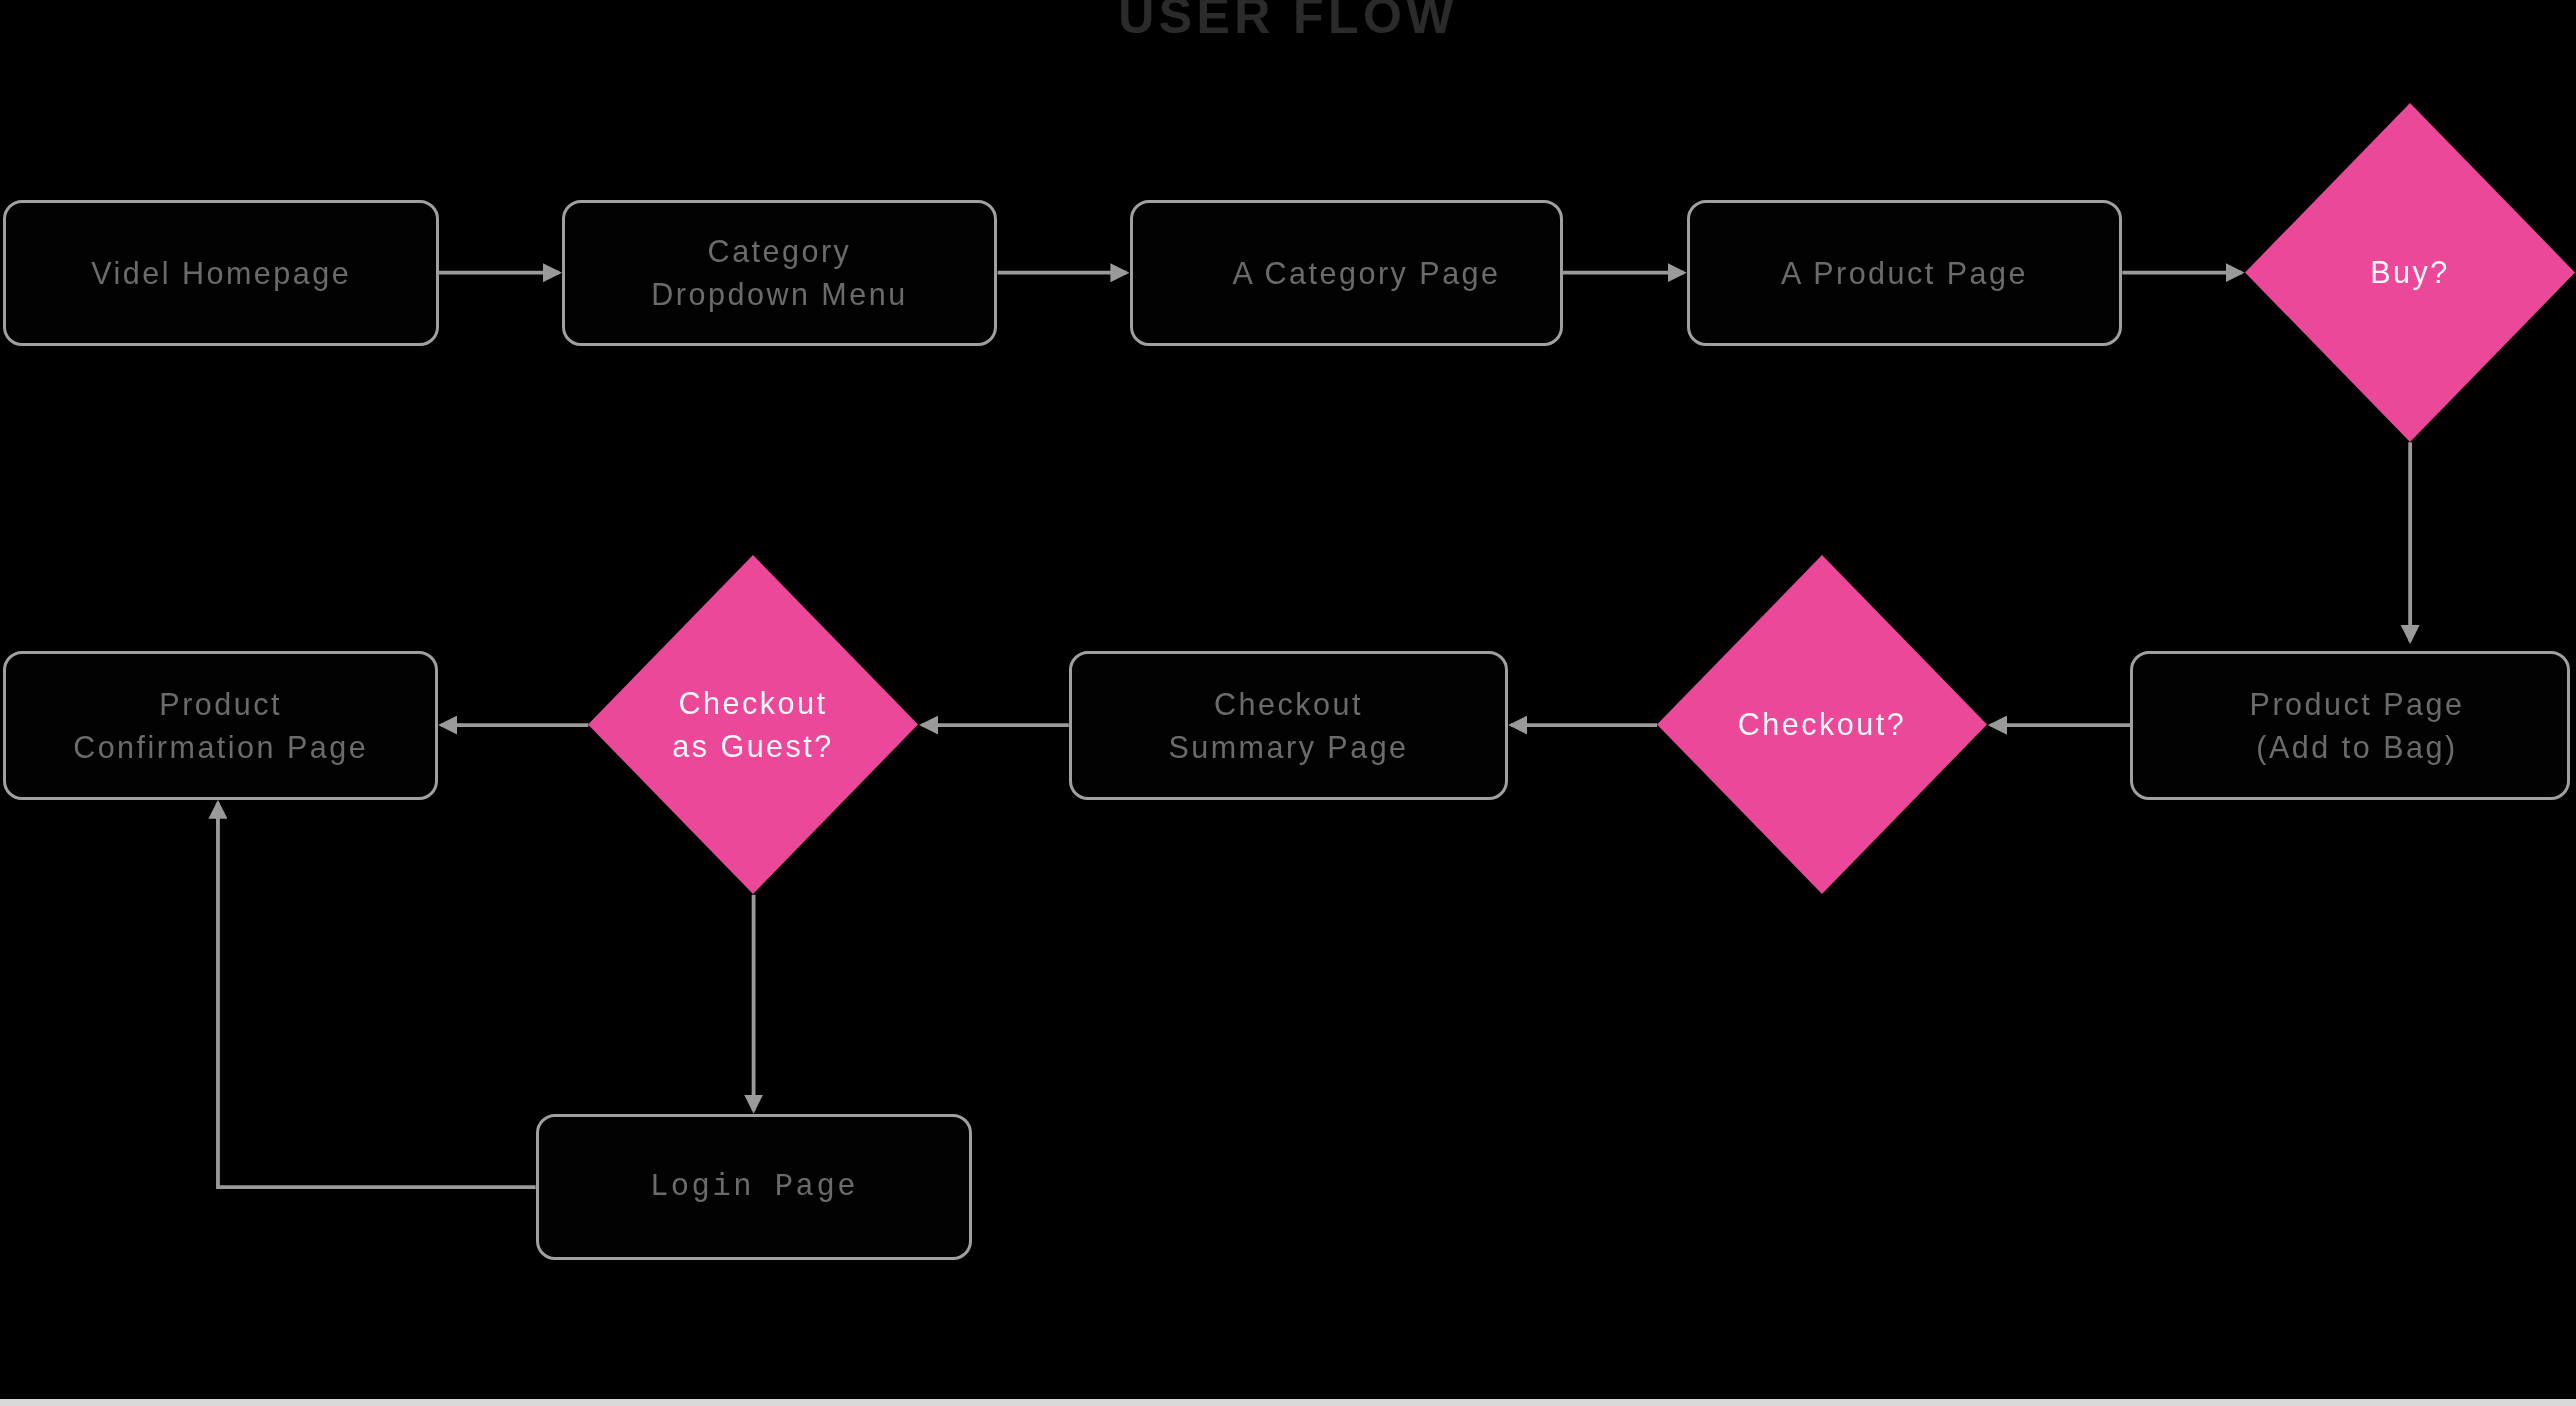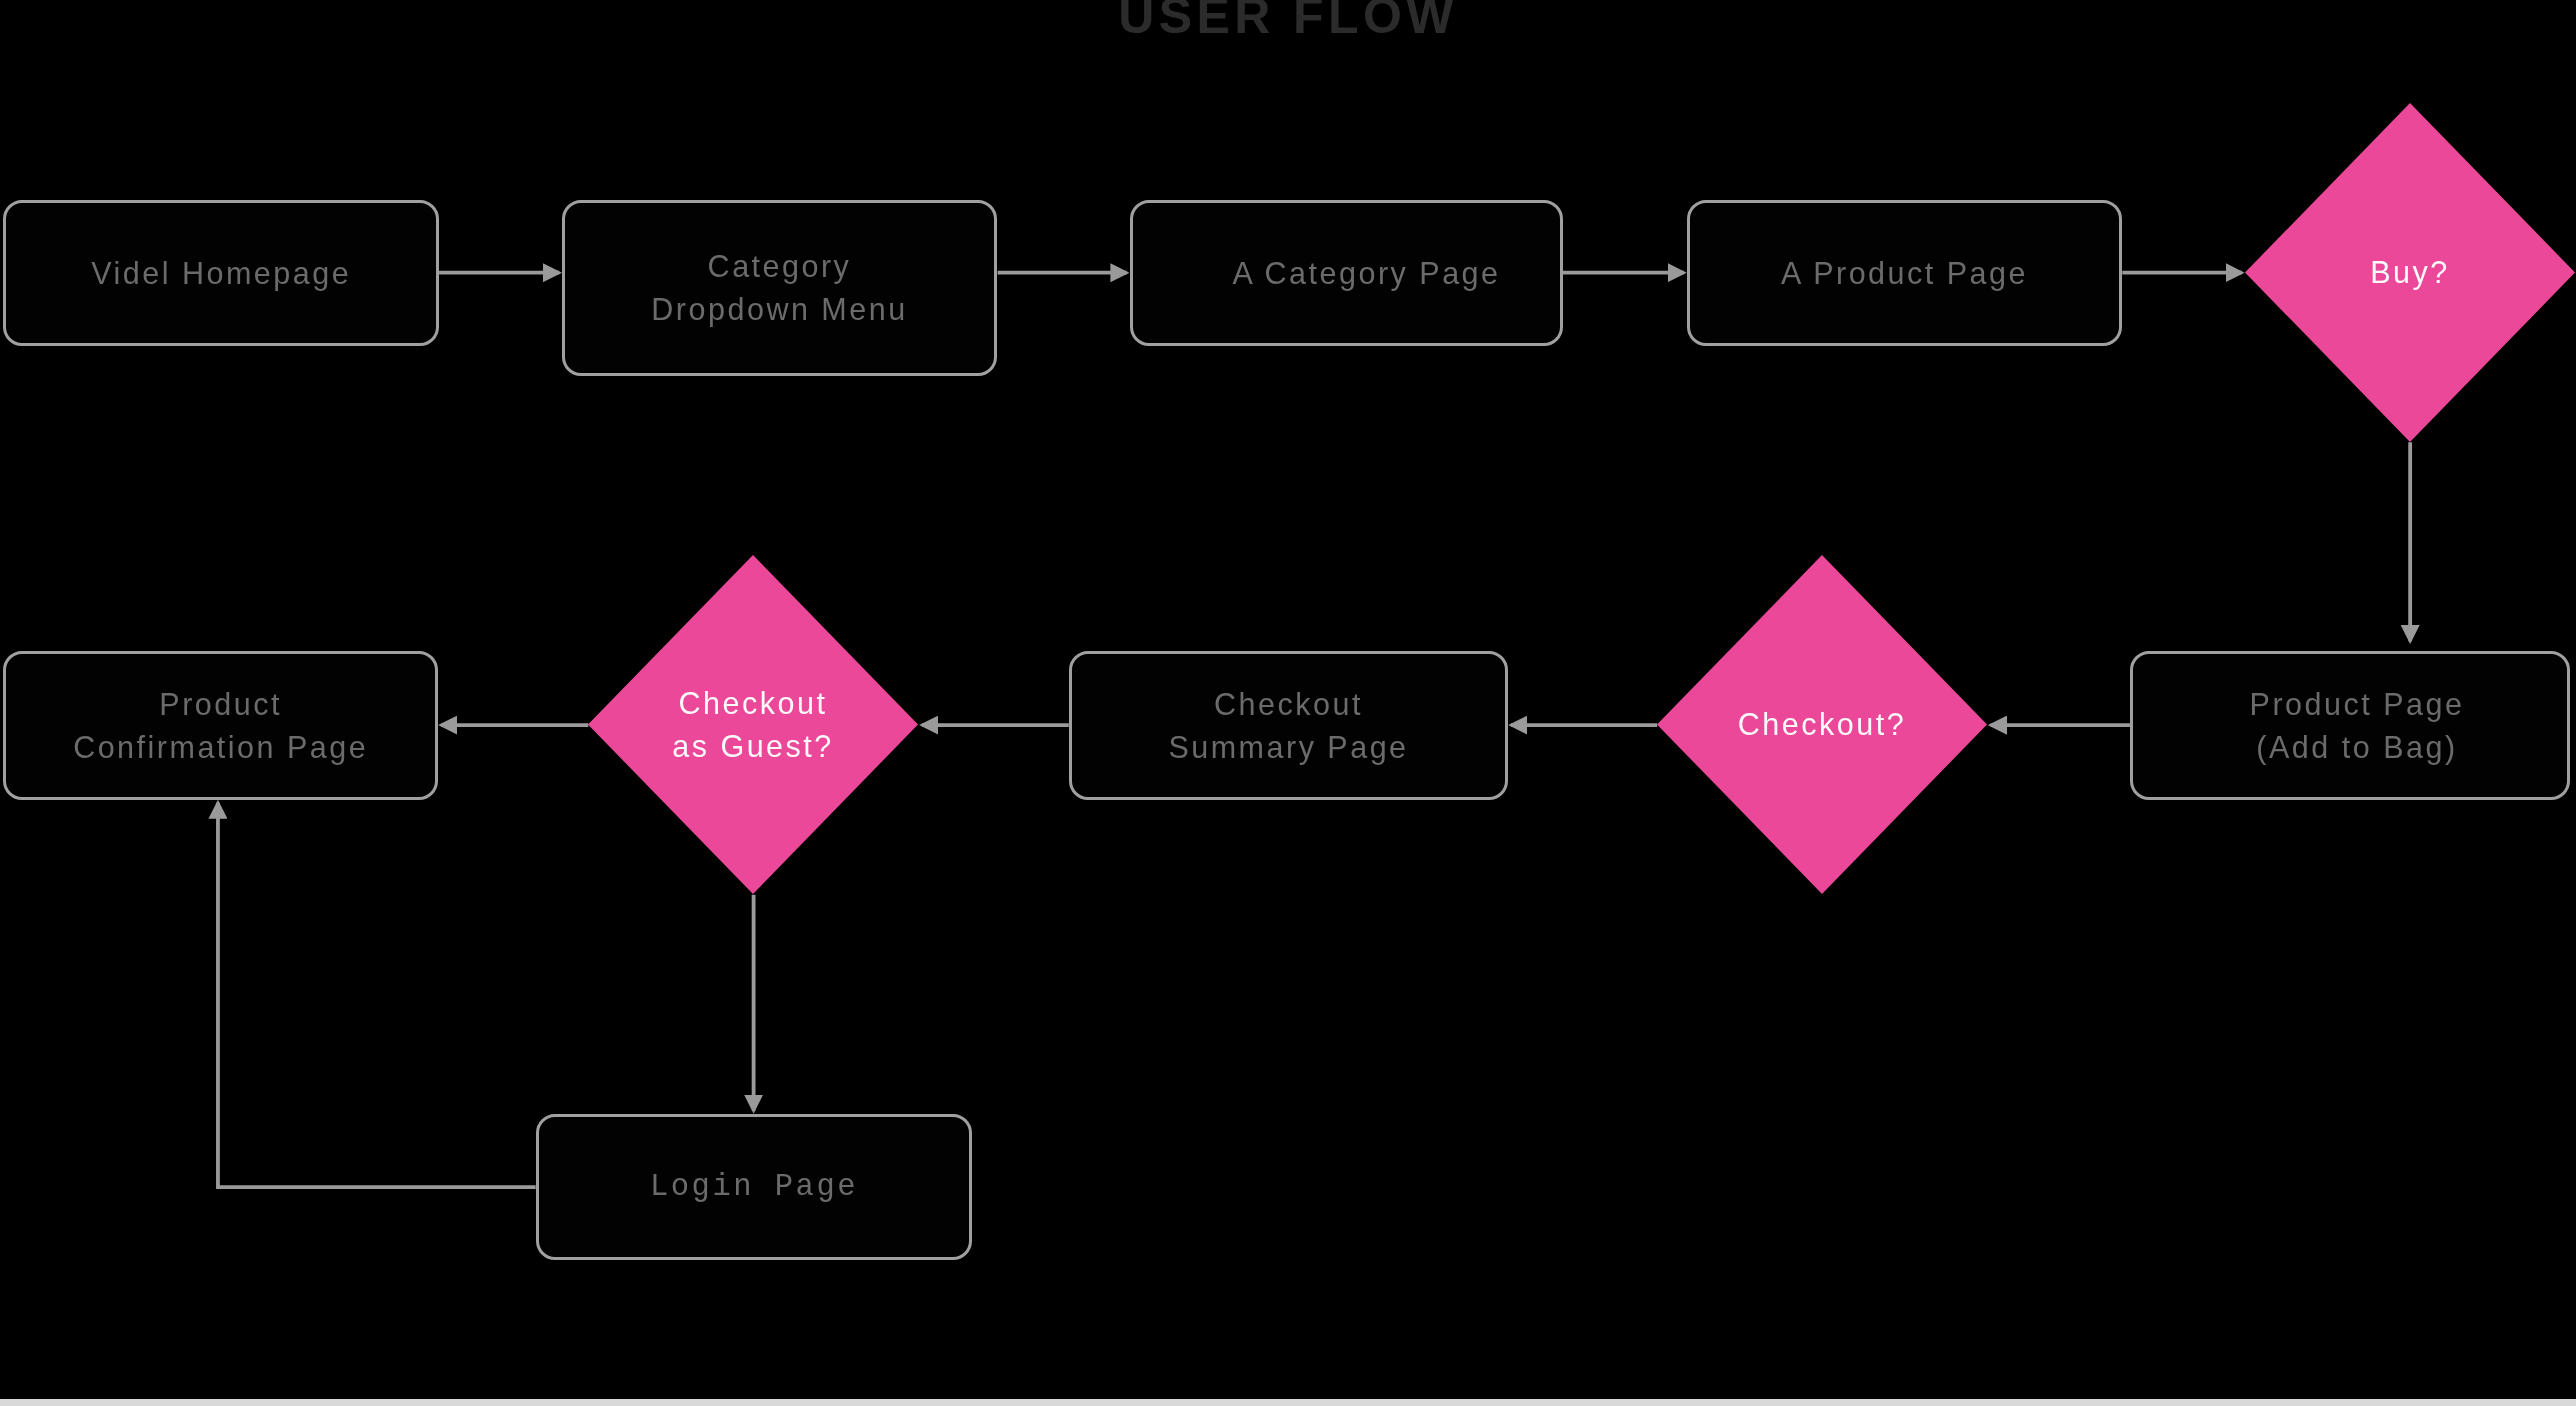--- a/index.html
+++ b/index.html
@@ -49,21 +49,21 @@
   }
   .decision {
     width: 330px;
     height: 339px;
     background: #ec4899;
     clip-path: polygon(50% 0, 100% 50%, 50% 100%, 0 50%);
     color: #fafafa;
   }
   
   #n-videl-homepage            { left: 3.2px;    top: 200px;  width: 436px; height: 146px; }
-  #n-category-dropdown-menu    { left: 562px;  top: 200px;  width: 435px; height: 176px; text-align: center; }
+  #n-category-dropdown-menu    { left: 562px;  top: 200px;  width: 435px; height: 146px; text-align: center; }
   #n-a-category-page           { left: 1130px; top: 200px;  width: 433px; height: 146px; padding-left: 40px; }
   #n-a-product-page            { left: 1687px; top: 200px;  width: 435px; height: 146px; }
   #n-product-page-add-to-bag   { left: 2130px; top: 651px; width: 440px; height: 149px; padding-left: 14px; }
   #n-checkout-summary-page     { left: 1069px; top: 651px; width: 439px; height: 149px; }
   #n-payment-confirmation-page { left: 3.2px;    top: 651px; width: 435px; height: 149px; }
   #n-login-page                { left: 536px;  top: 1114px; width: 436px; height: 146px; font-family: Liberation Mono, monospace; }
   
   #n-buy-decision              { left: 2245px; top: 103px; }
   #n-checkout-decision         { left: 1657px; top: 555px; }
   #n-checkout-as-guest-decision{ left: 588px;  top: 555px; }

